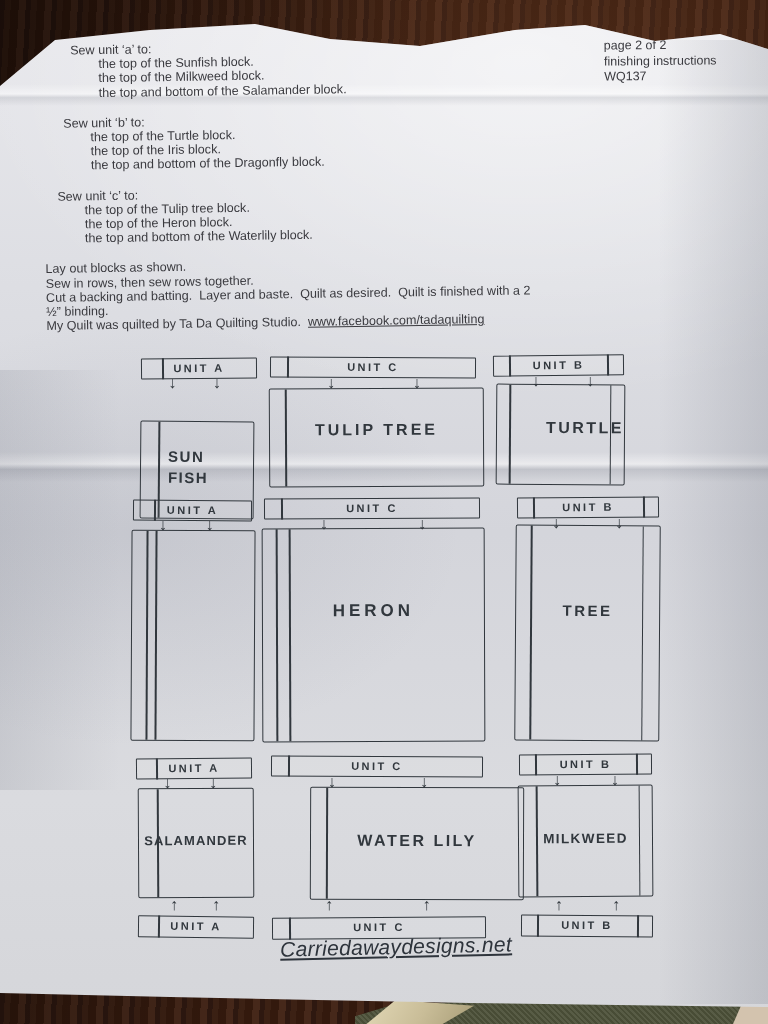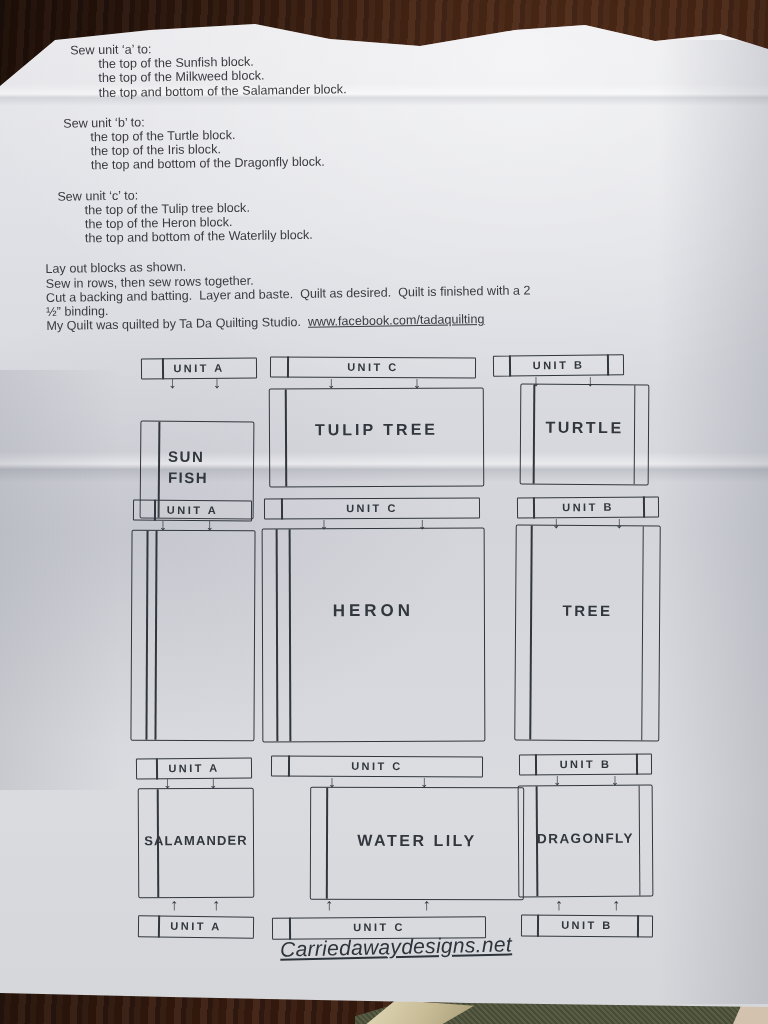--- a/index.html
+++ b/index.html
@@ -87,20 +87,25 @@
   <div class="fabric-green"></div>
   <div class="fabric-tan"></div>
   <div class="fabric-light"></div>
 
   <div class="paper">
     <div class="crease crease-top"></div>
     <div class="crease crease-mid"></div>
     <div class="shade-right"></div>
     <div class="shade-left"></div>
 
+    <div class="header-block">
+      <div>page 2 of 2</div>
+      <div>finishing instructions</div>
+      <div>WQ137</div>
+    </div>
 
     <div class="text-area">
       <div class="sew sew-a">
         <div>Sew unit ‘a’ to:</div>
         <div class="items">
           <div>the top of the Sunfish block.</div>
           <div>the top of the Milkweed block.</div>
           <div>the top and bottom of the Salamander block.</div>
         </div>
       </div>
@@ -159,21 +164,21 @@
 
       <div class="block sunfish-block" style="left:140px;top:390px;width:112px;height:96px;transform:rotate(0.5deg);">
         <span class="vline" style="left:17px"></span>
         <span class="block-label">SUN
 FISH</span>
       </div>
       <div class="block" style="left:269px;top:388px;width:213px;height:97px;transform:rotate(-0.3deg);">
         <span class="vline" style="left:15px"></span>
         <span class="block-label lbl-tulip">TULIP TREE</span>
       </div>
-      <div class="block" style="left:520px;top:384px;width:127px;height:99px;transform:rotate(0.4deg);">
+      <div class="block" style="left:496px;top:384px;width:127px;height:99px;transform:rotate(0.4deg);justify-content:flex-end;">
         <span class="vline" style="left:12px"></span>
         <span class="vline" style="right:13px"></span>
         <span class="block-label lbl-turtle">TURTLE</span>
       </div>
 
       <div class="strip" style="left:133px;top:500px;width:117px;transform:rotate(0.4deg);">
         <span class="sdiv" style="left:20px"></span>
         <span class="strip-label">UNIT A</span>
       </div>
       <div class="strip" style="left:264px;top:498px;width:214px;transform:rotate(-0.3deg);">
@@ -243,21 +248,21 @@
         <span class="vline" style="left:18px"></span>
         <span class="block-label lbl-salamander">SALAMANDER</span>
       </div>
       <div class="block" style="left:270px;top:787px;width:212px;height:111px;transform:rotate(0.2deg);margin-left:40px;">
         <span class="vline" style="left:15px"></span>
         <span class="block-label lbl-waterlily">WATER LILY</span>
       </div>
       <div class="block" style="left:518px;top:785px;width:133px;height:110px;transform:rotate(-0.4deg);">
         <span class="vline" style="left:17px"></span>
         <span class="vline" style="right:12px"></span>
-        <span class="block-label lbl-dragonfly">DRAGONFLY</span>
+        <span class="block-label lbl-dragonfly">MILKWEED</span>
       </div>
 
       <div class="arrows" style="left:138px;top:899px;width:114px;">
         <span class="ar" style="left:28%">↑</span>
         <span class="ar" style="left:65%">↑</span>
       </div>
       <div class="arrows" style="left:272px;top:899px;width:212px;">
         <span class="ar" style="left:25%">↑</span>
         <span class="ar" style="left:71%">↑</span>
       </div>

